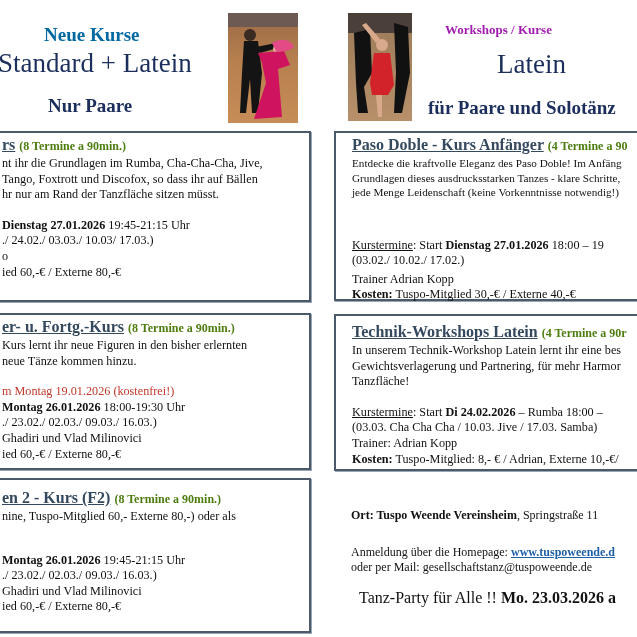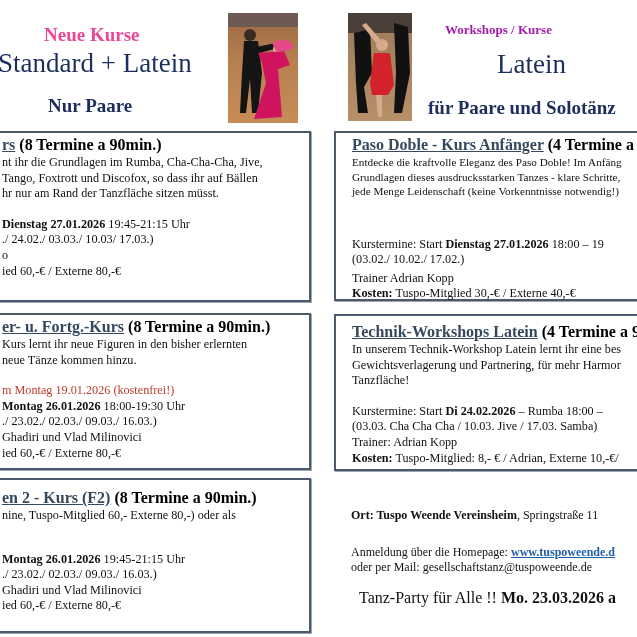--- a/index.html
+++ b/index.html
@@ -6,21 +6,21 @@
   body {
     width:637px; height:637px; overflow:hidden; position:relative;
     background:#ffffff;
     font-family:"Liberation Serif", "DejaVu Serif", serif;
     color:#111;
   }
   .abs { position:absolute; }
   .nowrap { white-space:nowrap; }
 
   
-  .h-neue { left:44px; top:24px; font-size:19px; font-weight:bold; color:#ec4899; }
+  .h-neue { left:44px; top:24px; font-size:19px; font-weight:bold; color:#0369a1; }
   .h-std  { left:-2px; top:48px; font-size:27px; color:#1c2f5c; }
   .h-nur  { left:48px; top:95px; font-size:19px; font-weight:bold; color:#1c2f5c; }
 
   
   .h-ws   { left:445px; top:22px; font-size:13px; font-weight:bold; color:#a21caf; }
   .h-lat  { left:497px; top:49px; font-size:27px; color:#1c2f5c; }
   .h-fur  { left:428px; top:97px; font-size:19px; font-weight:bold; color:#1c2f5c; }
 
   
   .photo { overflow:hidden; }
@@ -28,25 +28,25 @@
   .photo2 { left:348px; top:13px; width:64px; height:108px; background:linear-gradient(180deg,#9c7a5a 0%,#a98560 50%,#b7906a 100%); }
 
   
   .box {
     position:absolute; border:2px solid #4a5a6a; background:#fff;
     box-shadow:1px 1px 0 #9aa6b2;
     font-size:12.2px; line-height:15.6px; box-sizing:border-box;
   }
   .box .title { font-size:16px; font-weight:bold; color:#34495e; white-space:nowrap; line-height:20px; }
   .box .title .main { text-decoration:underline;margin-top:6px; }
-  .box .title .sub { font-size:16px; color:#000000;text-align:right; }
+  .box .title .sub { font-size:12px; color:#4d7c0f;text-align:right; }
   .box .line { white-space:nowrap; }
   .red { color:#c0392b; }
   .b { font-weight:bold; }
-  .u { }
+  .u { text-decoration:underline; }
 
   .box1 { left:-10px; top:131px; width:321px; height:171px; padding:2px 0 0 10px; }
   .box2 { left:-10px; top:313px; width:321px; height:157px; padding:2px 0 0 10px; }
   .box3 { left:-10px; top:478px; width:321px; height:155px; padding:8px 0 0 10px; }
   .box4 { left:334px; top:131px; width:320px; height:170px; padding:2px 0 0 16px; font-size:11.2px; line-height:14.5px; }
   .box5 { left:334px; top:314px; width:320px; height:157px; padding:6px 0 0 16px; }
 
   .box4 .line12 { font-size:12.2px; line-height:15.6px; }
   .mid-text { font-size:12px; }
   .link { color:#1f5fa8; text-decoration:underline; font-weight:bold; }

